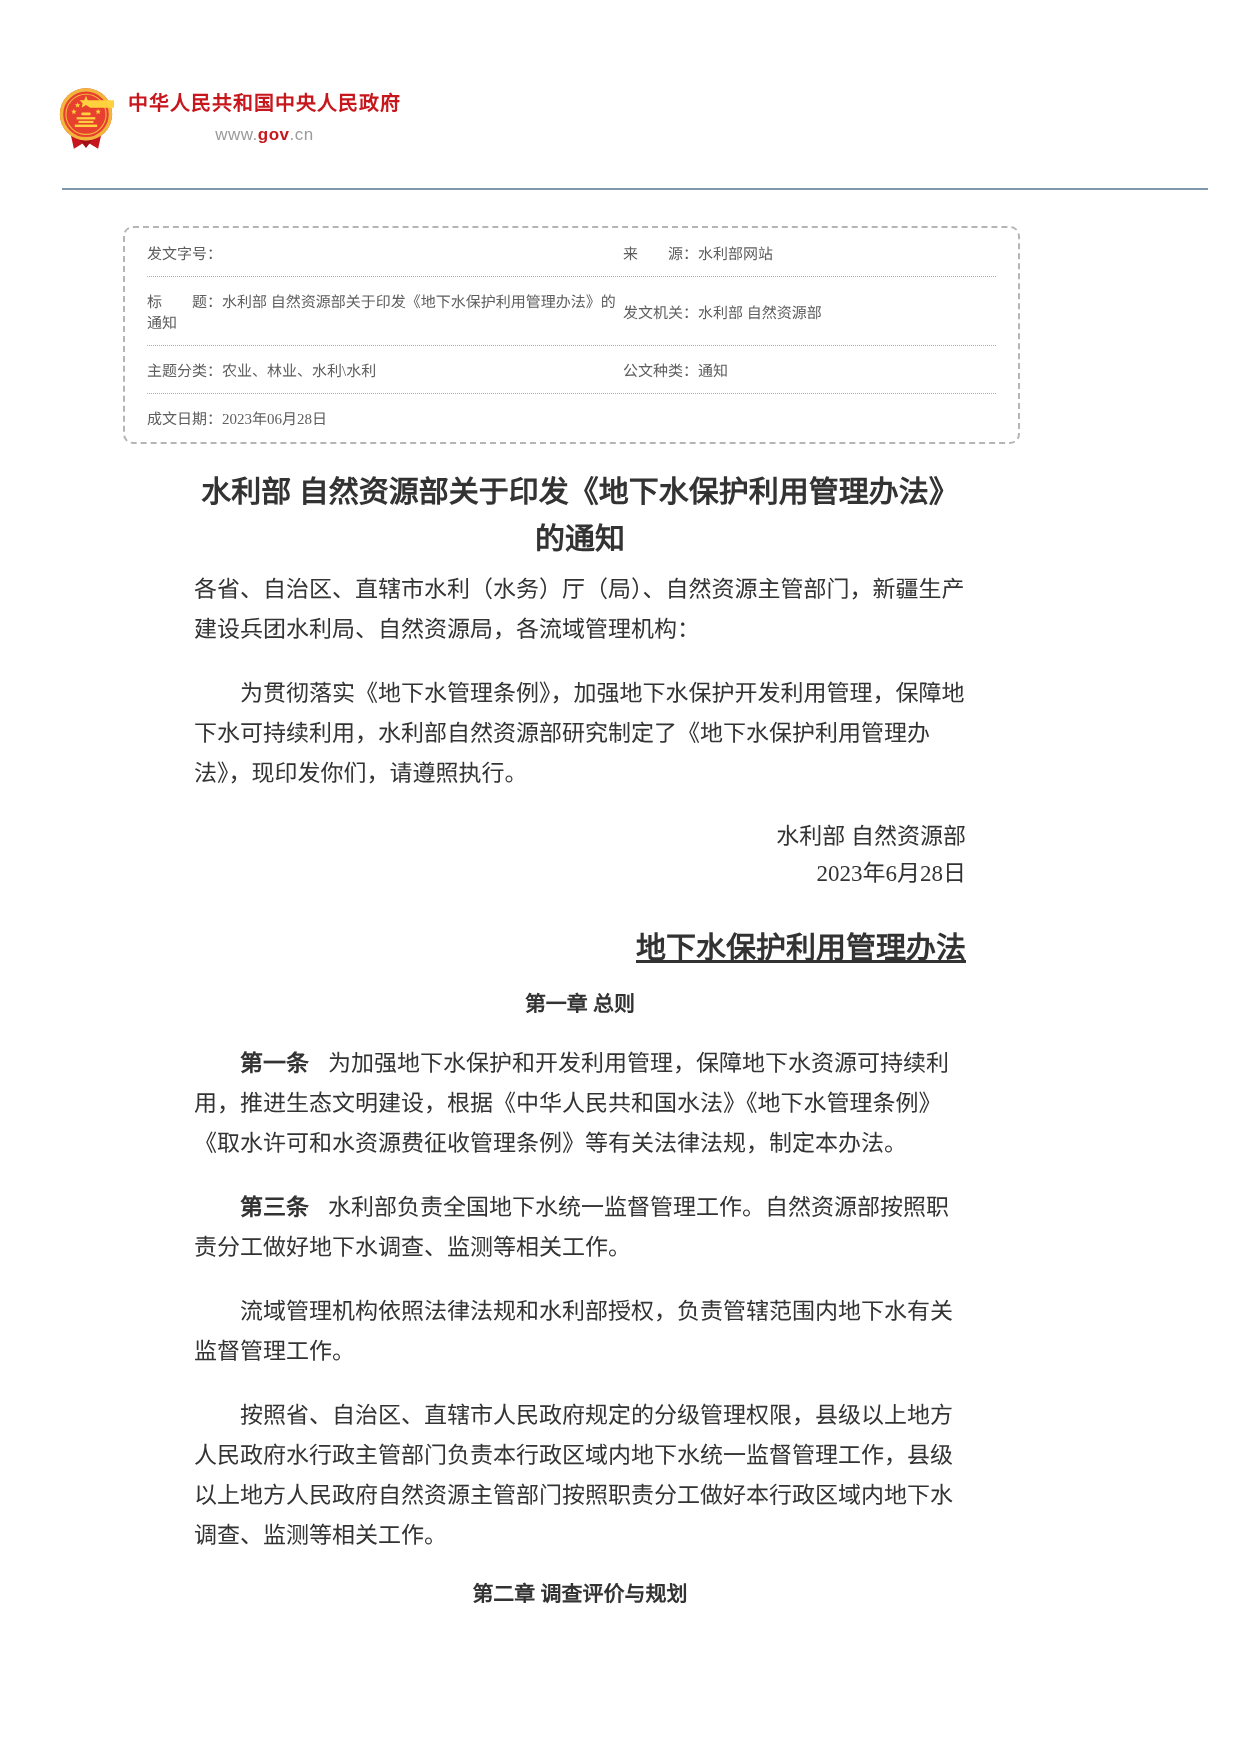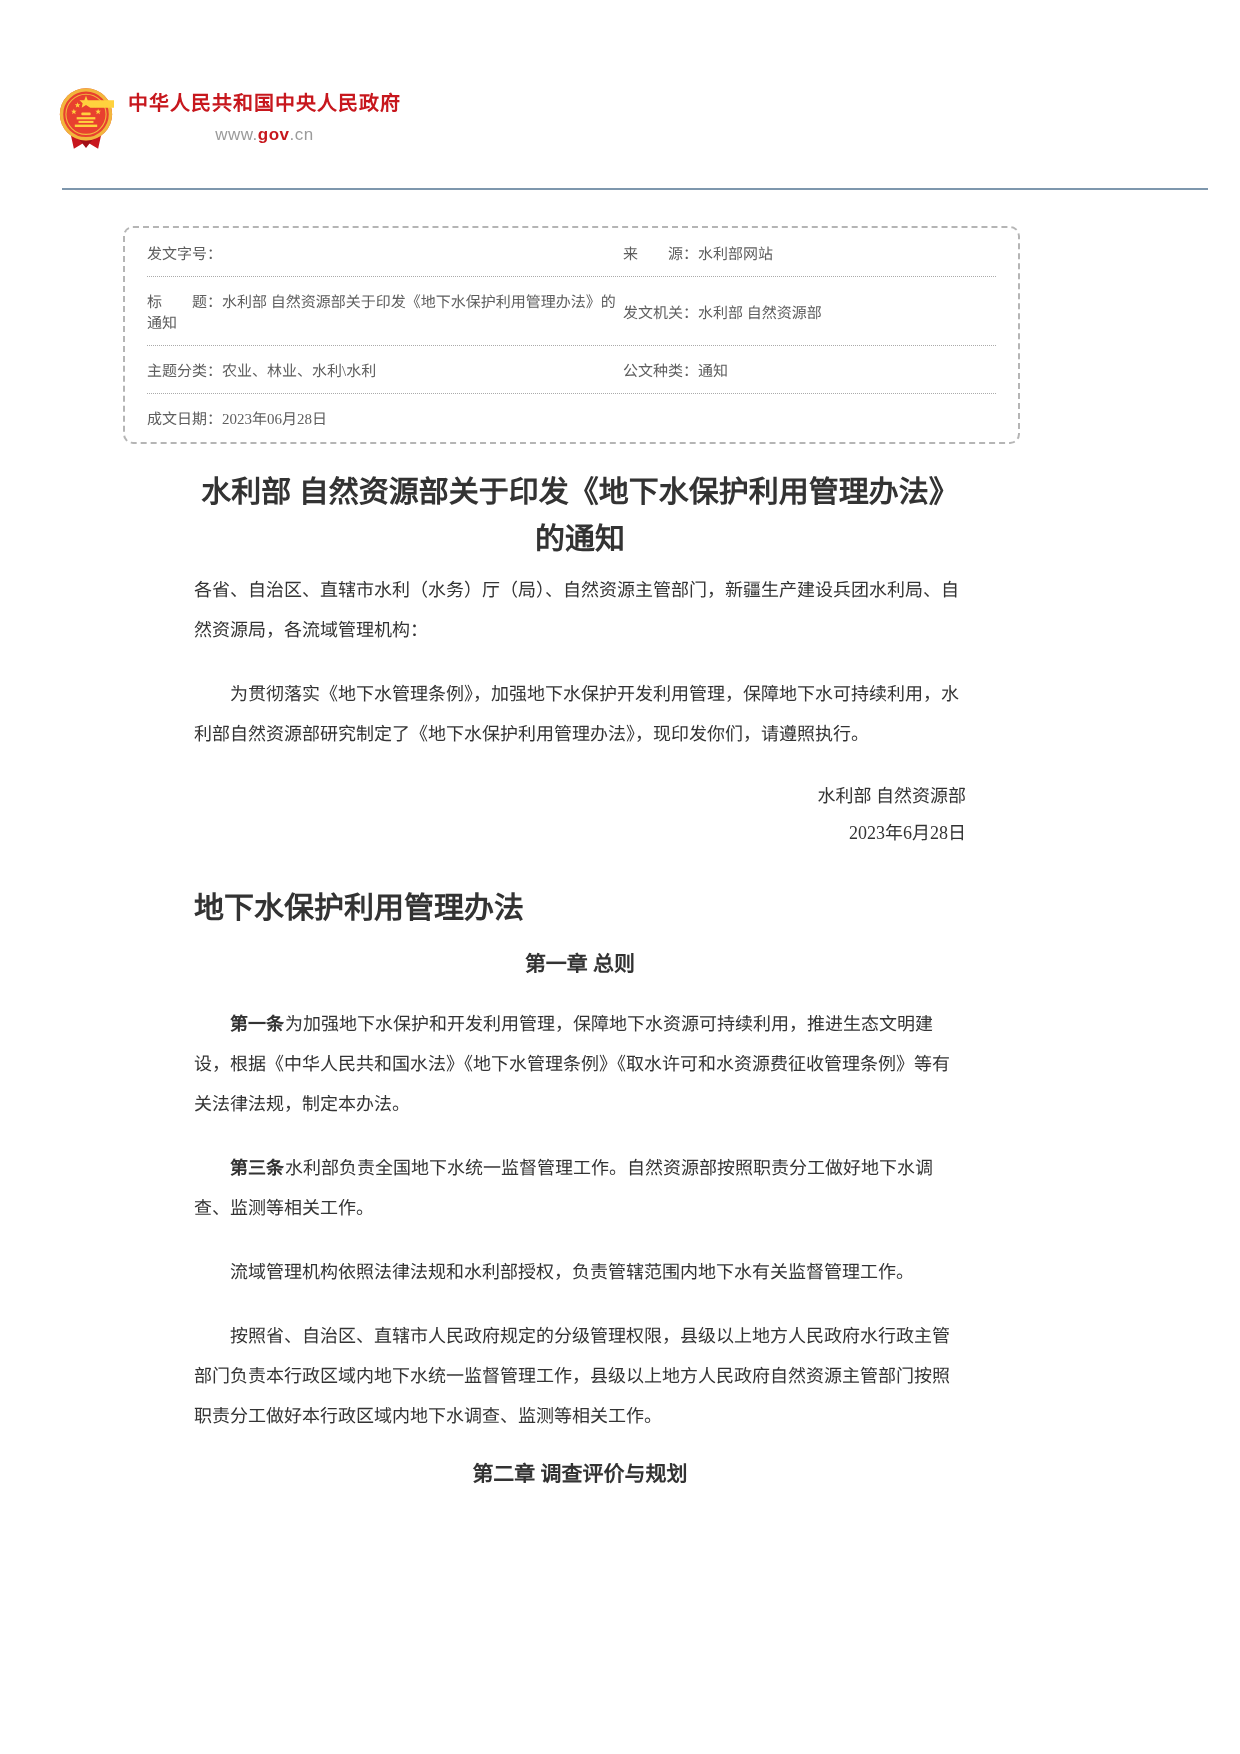--- a/index.html
+++ b/index.html
@@ -23,27 +23,27 @@
     color:#5e5e5e; font-size:15px;
   }
   .meta-row { display:flex; align-items:center; padding:13px 0; border-bottom:1px dotted #ababab; min-height:19px; }
   .meta-row:last-child { border-bottom:none; }
   .meta-cell.left { width:476px; flex:none; }
   .meta-cell.right { flex:1; }
   .meta-label { white-space:pre; }
   
   .document { width:772px; margin:24px 0 0 194px; color:#333333; }
   .document h1 { font-size:30px; line-height:47px; text-align:center; font-weight:700; margin:0 0 8px 0; }
-  .document p { font-size:18px; line-height:40px; margin:0 0 24px 0;font-family:Liberation Serif, serif; }
+  .document p { font-size:23px; line-height:40px; margin:0 0 24px 0;font-family:Liberation Serif, serif; }
   .document p.indent { text-indent:2em; }
   .document p.right { text-align:right; margin:0; line-height:37px; }
   .document p.sig { margin-top:10px; }
-  .document h2 { font-size:30px; line-height:36px; text-align:left; font-weight:700; margin:38px 0 24px 0; }
+  .document h2 { font-size:30px; line-height:36px; text-align:right; font-weight:700; margin:38px 0 24px 0;text-decoration:underline; }
   .document h3 { font-size:21px; line-height:28px; text-align:center; font-weight:700; margin:16px 0 26px 0; }
-  .article-num { font-weight:700; margin-right:1px; }
+  .article-num { font-weight:700; margin-right:19px; }
 </style>
 </head>
 <body>
 
 <header>
   <div class="header-inner">
     <div style="display:flex;">
       <svg class="emblem" viewBox="0 0 60 70" aria-hidden="true">
         <path d="M12 44 L17 67 L30 59 L43 67 L48 44 Z" fill="#c8161e"></path>
         <path d="M22 56 L30 66 L38 56 L30 52 Z" fill="#a20f16"></path>

